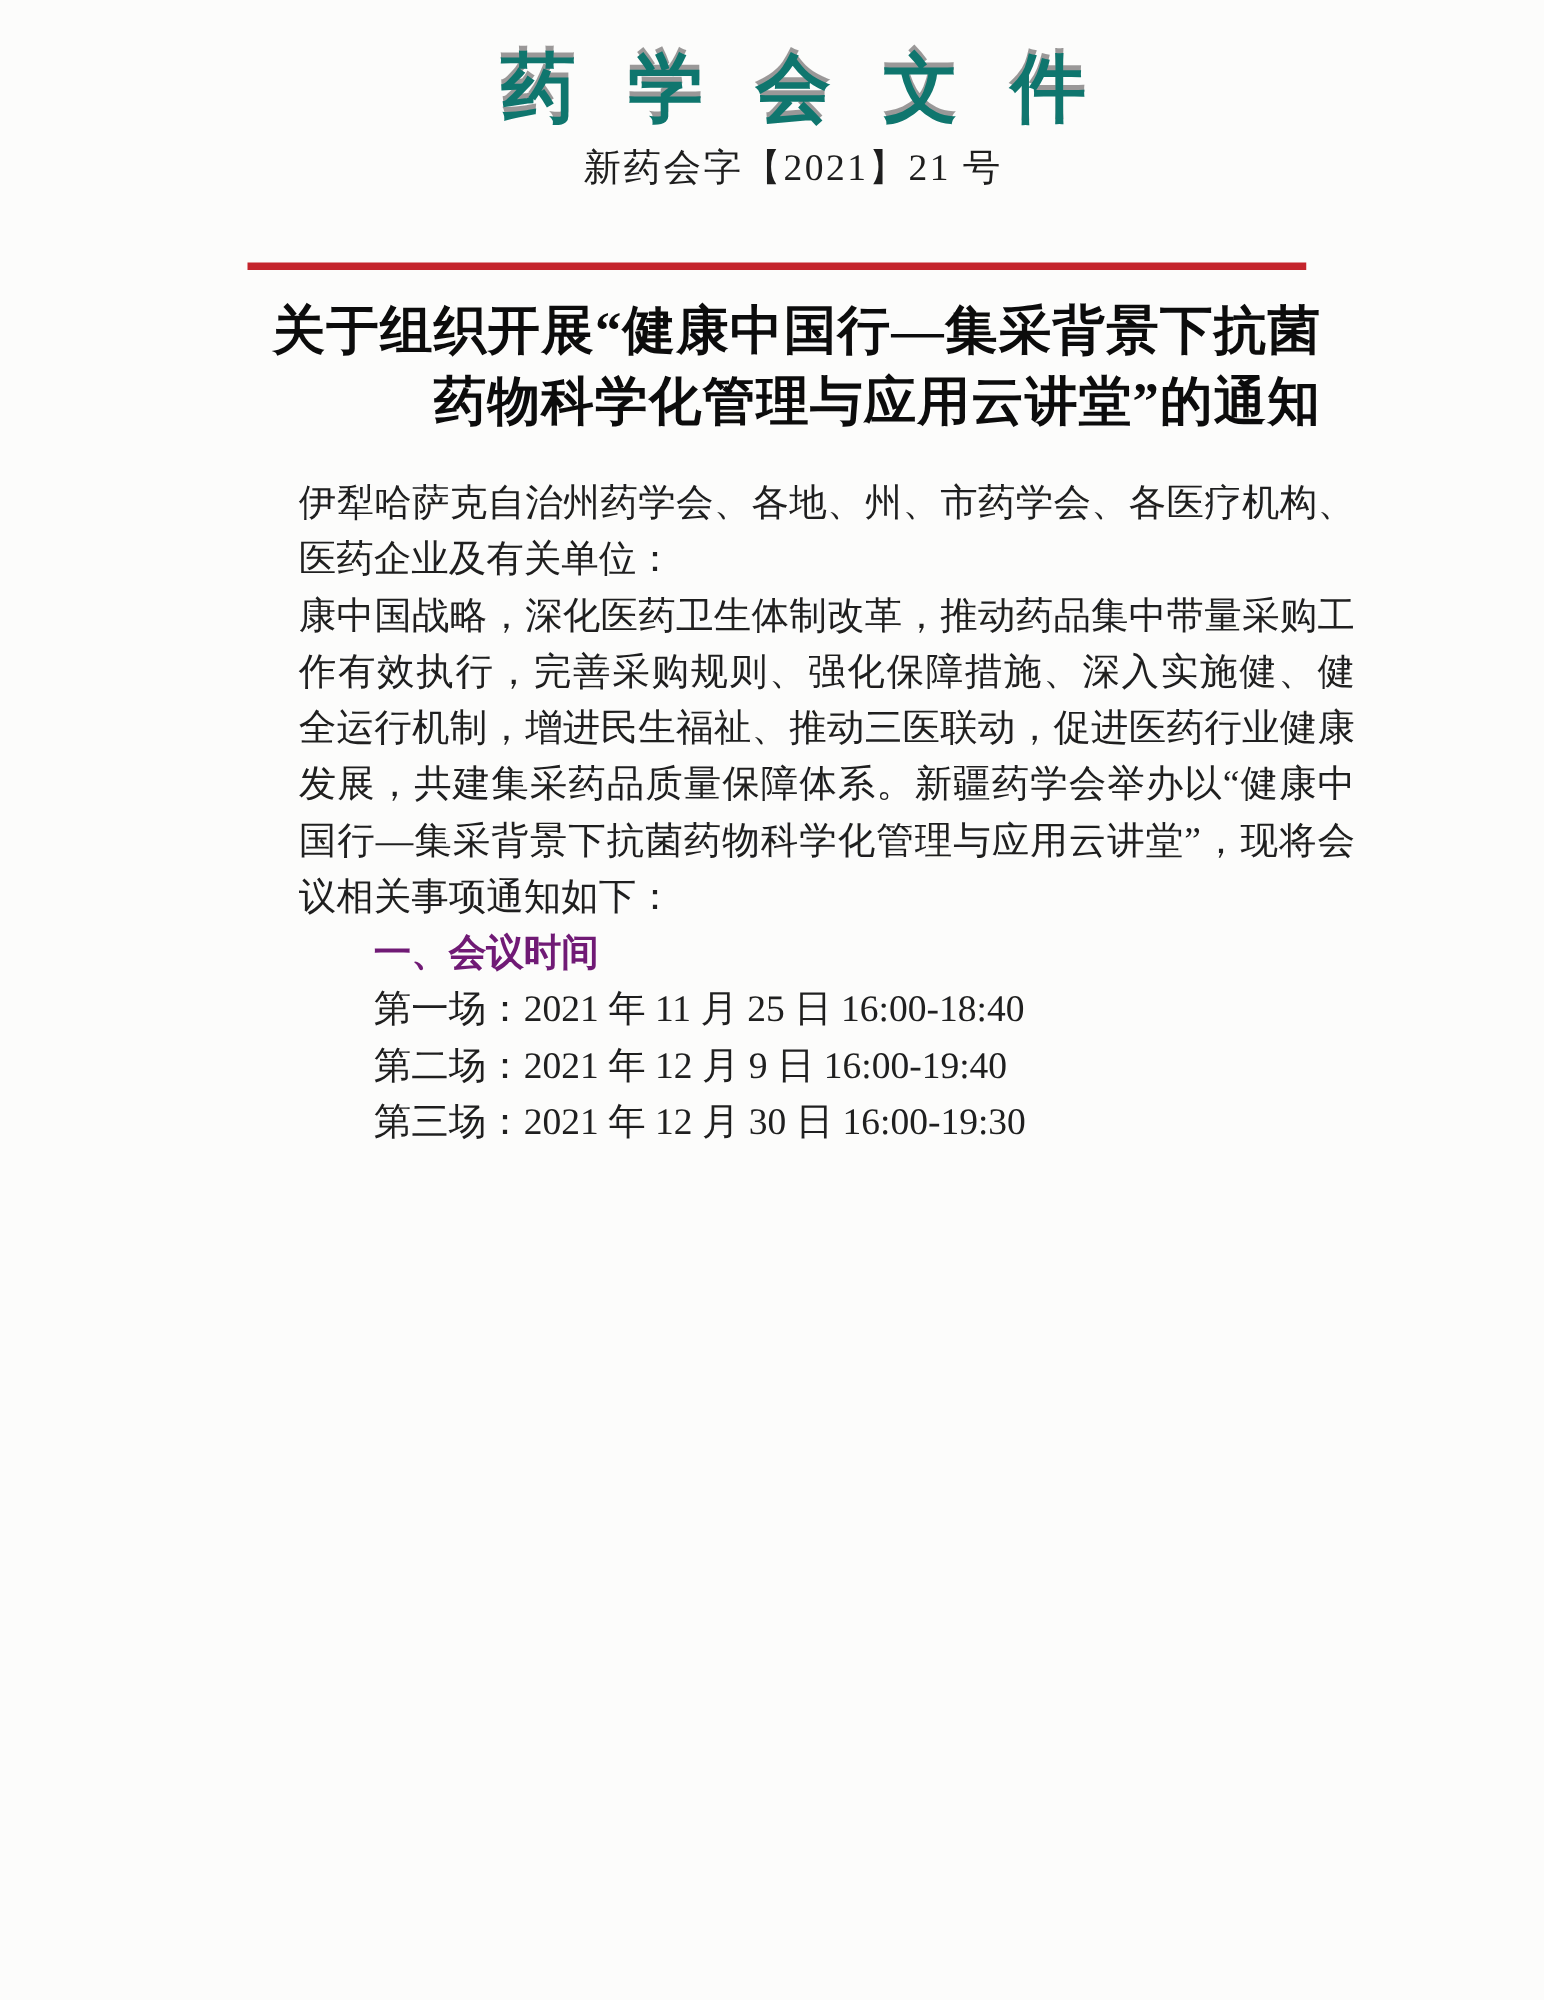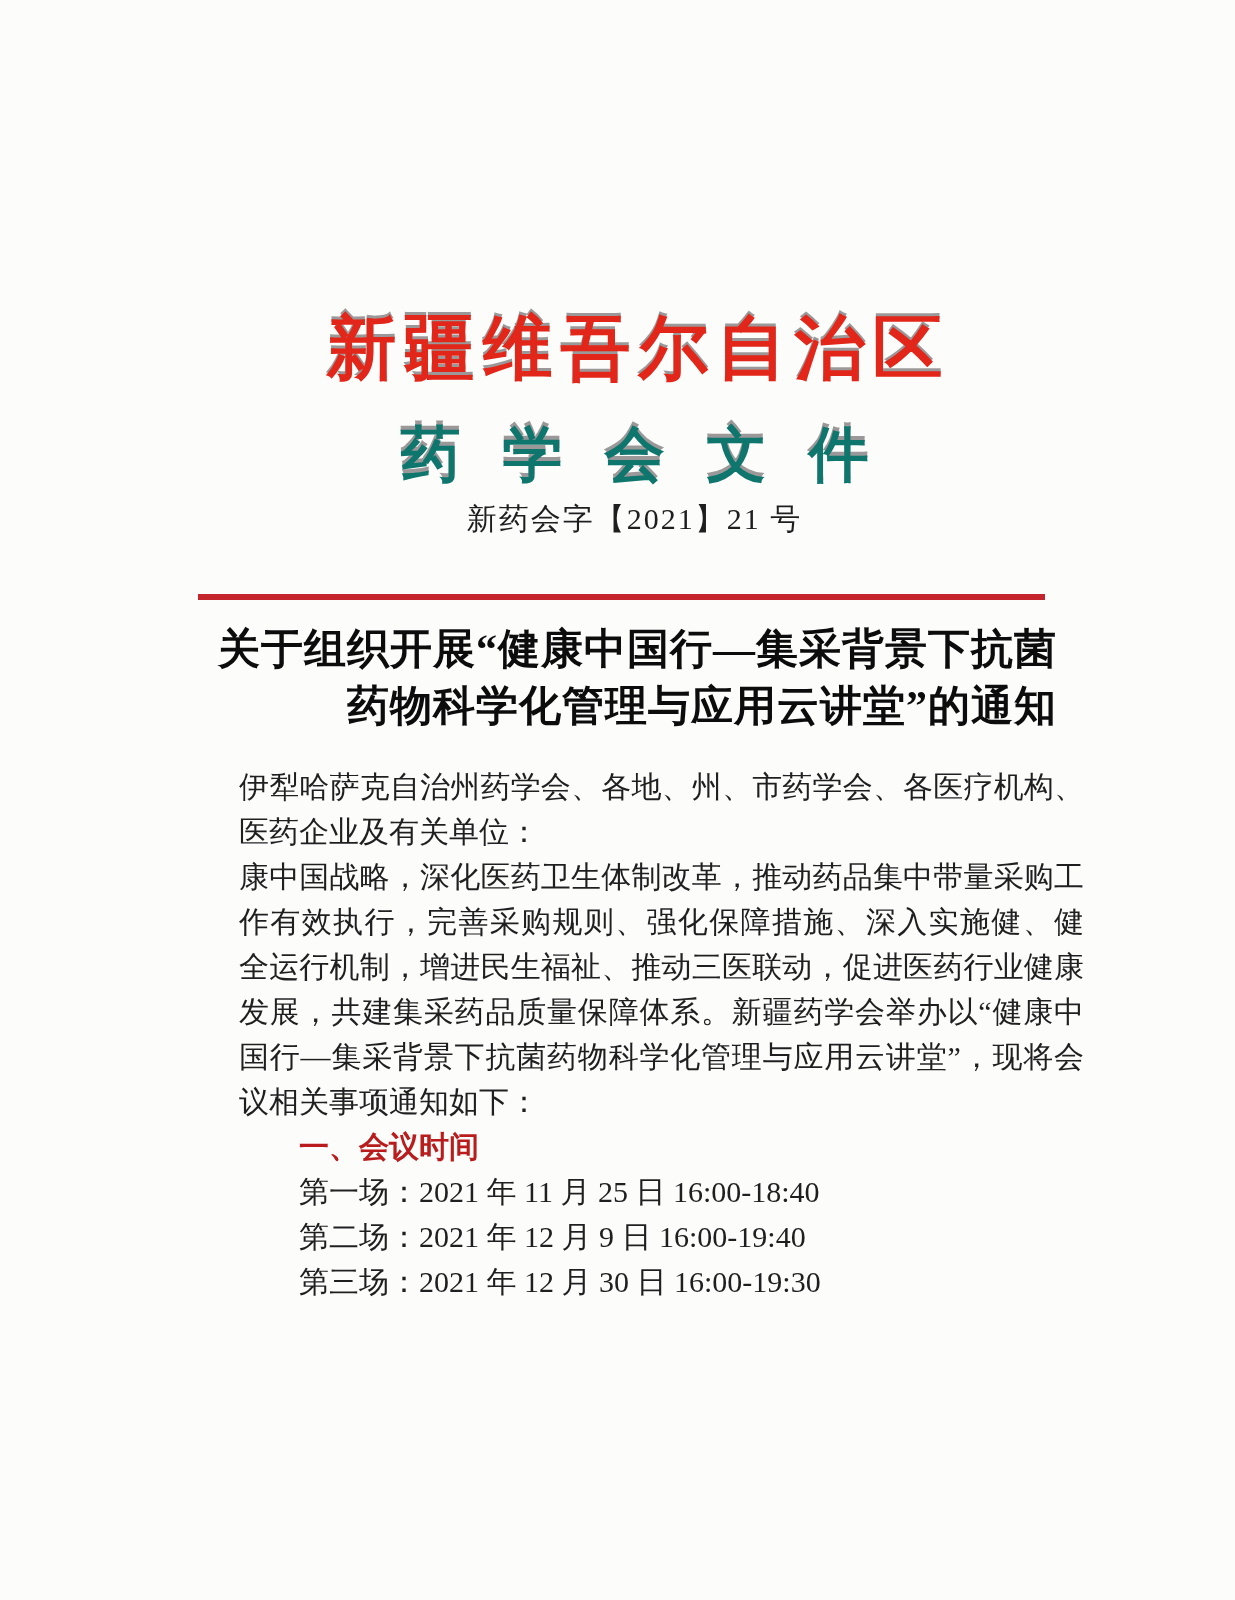--- a/index.html
+++ b/index.html
@@ -69,30 +69,29 @@
     line-height: 45px;
     color: #1f1f1f;
     margin-left: 27px;
   }
   .bline { width: 845px; }
   .ind { text-indent: 2em; }
   .j { text-align: justify; text-align-last: justify; }
   .sec-heading {
     font-family: "Liberation Sans", "DejaVu Sans", sans-serif;
     font-weight: 700;
-    color: #b91c1c;
+    color: #701a75;
   }
 </style>
 </head>
 <body>
 
 <div class="page">
   <div class="content">
 
-    <div class="org1">新疆维吾尔自治区</div>
     <div class="org2">药学会文件</div>
 
     <div class="doc-number">新药会字【2021】21 号</div>
 
     <div class="rule"></div>
 
     <div class="title">
       <div>关于组织开展“健康中国行—集采背景下抗菌</div>
       <div>药物科学化管理与应用云讲堂”的通知</div>
     </div>

